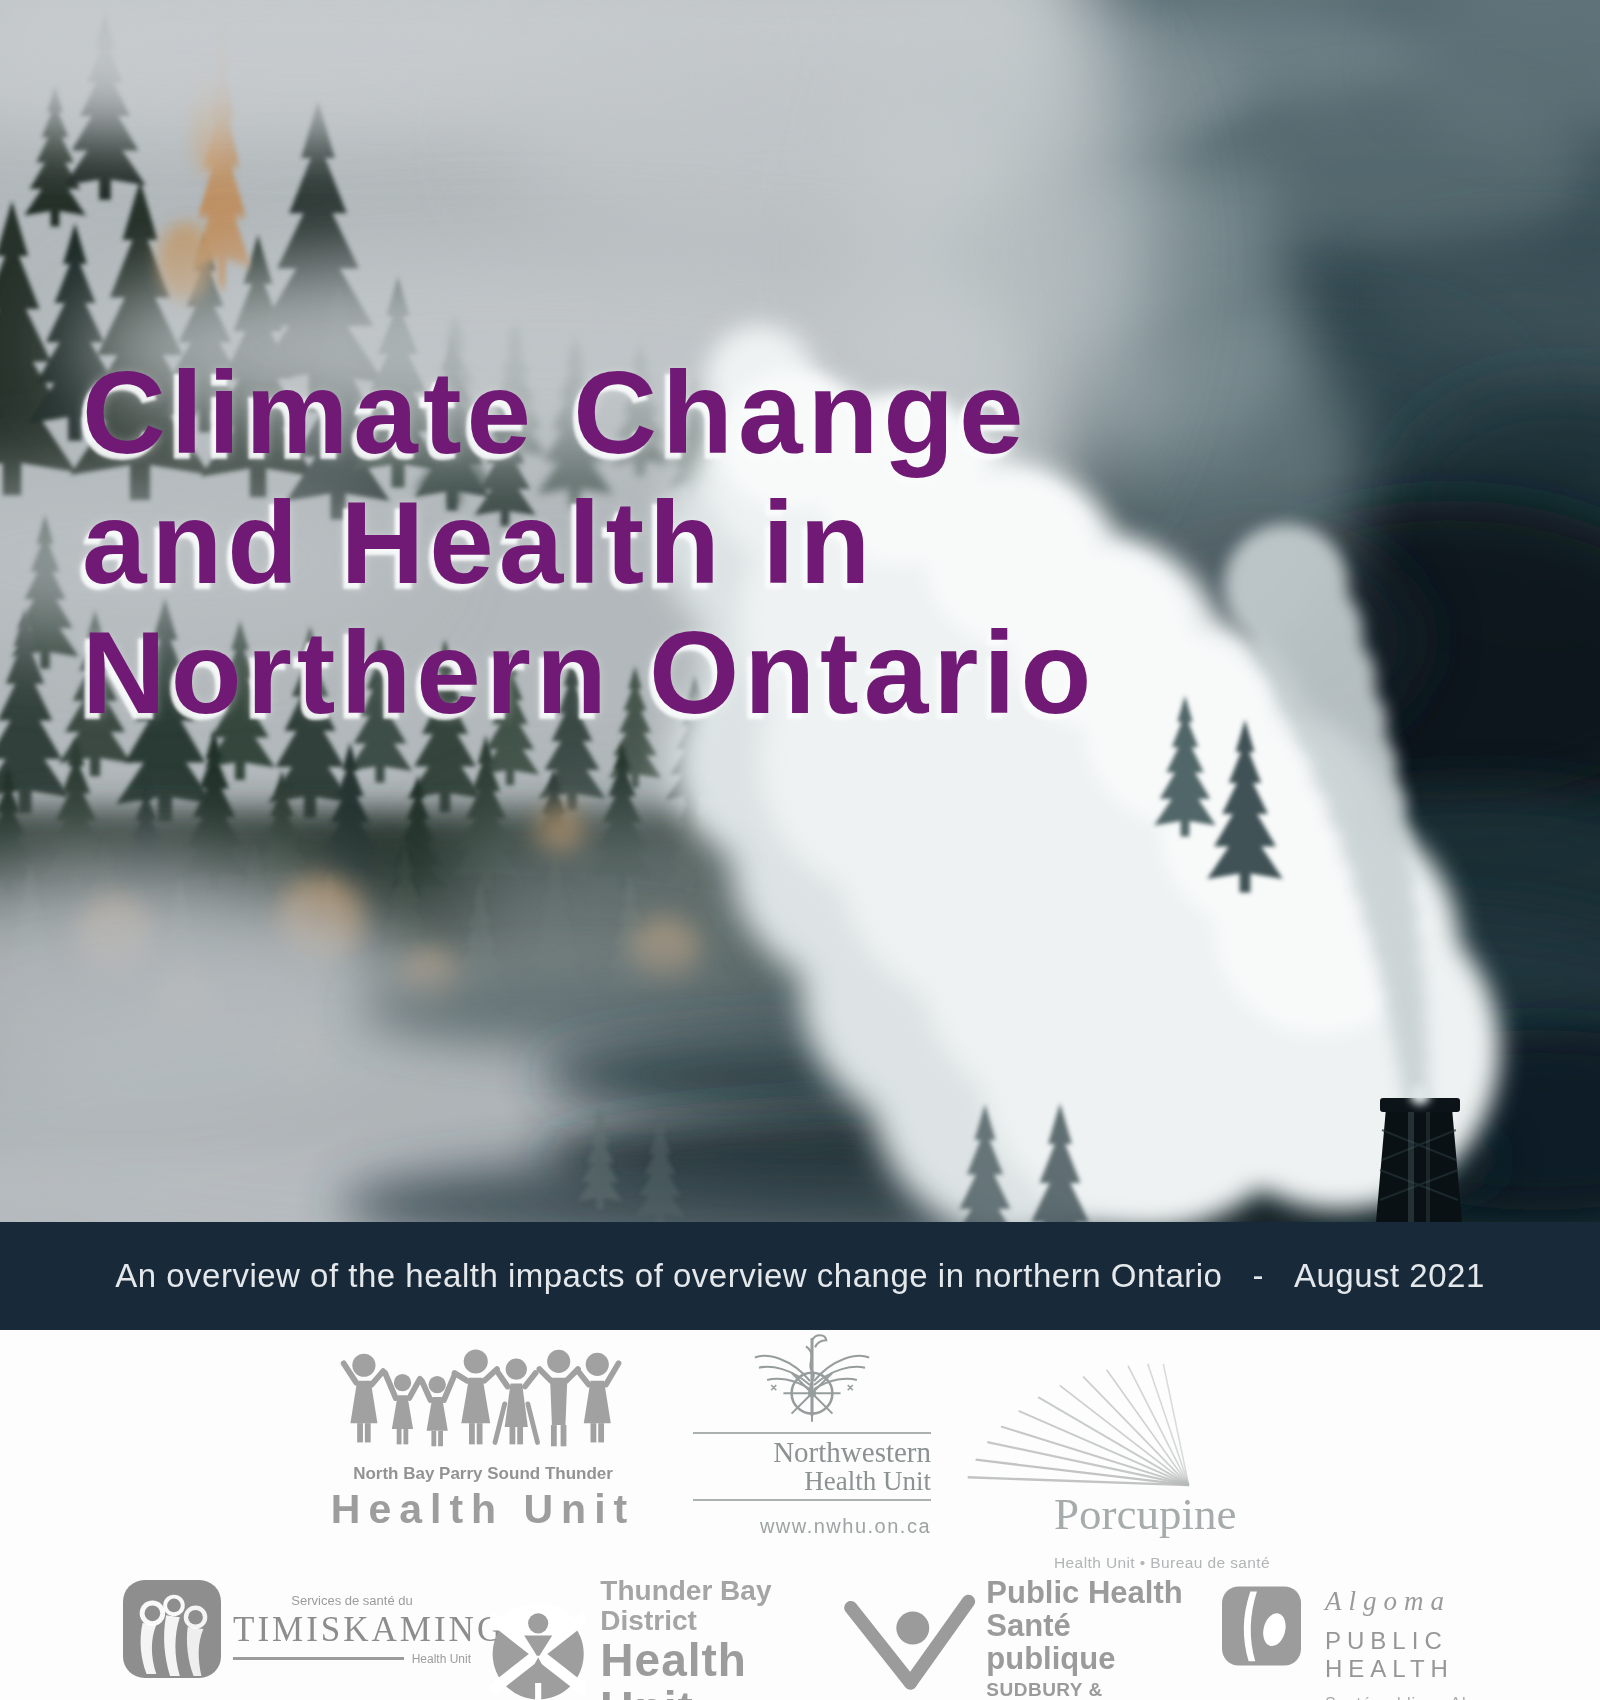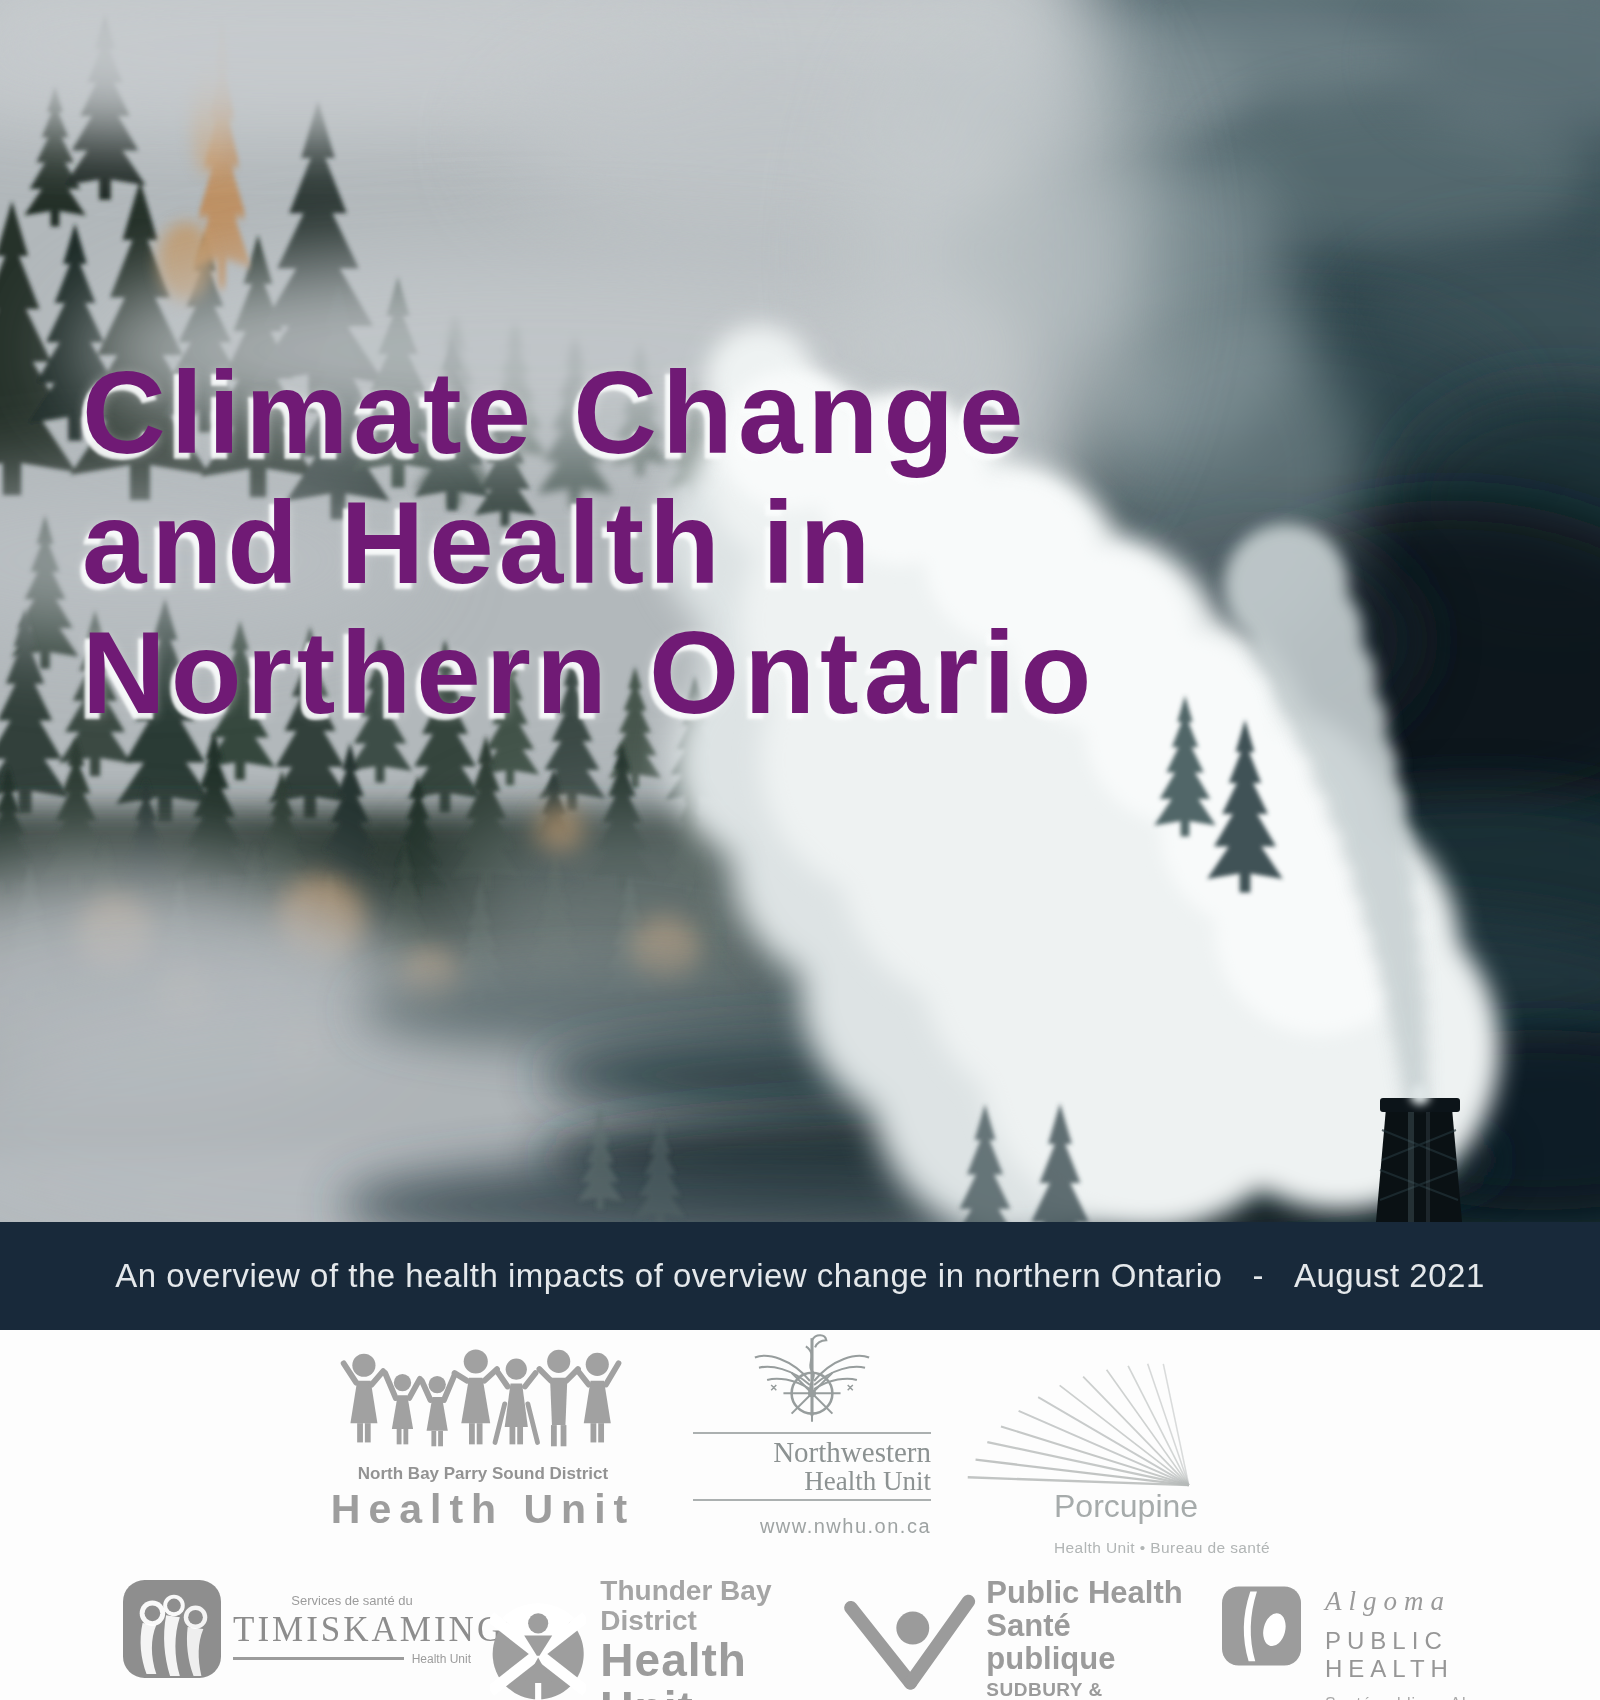--- a/index.html
+++ b/index.html
@@ -30,21 +30,21 @@
 
   
   .nwhu{left:693px;top:0;width:238px;text-align:right;}
   .nwhu .rule{height:2px;background:#abb0b0;}
   .nwhu .t1{font-family:"Liberation Serif",serif;font-size:29px;color:#8c9292;line-height:30px;margin-top:3px;}
   .nwhu .t2{font-family:"Liberation Serif",serif;font-size:27px;color:#8c9292;line-height:28px;margin-bottom:4px;}
   .nwhu .url{font-size:20px;color:#9ea3a3;letter-spacing:1.5px;margin-top:14px;}
 
   
   .porc{left:958px;top:28px;width:350px;}
-  .porc .name{font-family:Liberation Sans, sans-serif;font-size:32px;color:#a6abab;padding-left:96px;margin-top:-6px;}
+  .porc .name{font-family:Liberation Serif, serif;font-size:45px;color:#a6abab;padding-left:96px;margin-top:-6px;}
   .porc .sub{font-size:15.5px;color:#b1b5b5;padding-left:96px;margin-top:14px;letter-spacing:.4px;}
 
   
   .timi{left:123px;top:250px;width:350px;display:flex;align-items:center;}
   .timi .txt{margin-left:12px;width:238px;}
   .timi .pre{display:flex;align-items:center;font-size:13px;color:#9c9c9c;white-space:nowrap;flex-direction:column;}
   .timi .pre .ln{flex:1;height:3px;background:#9c9c9c;margin-left:8px;}
   .timi .name{font-family:"Liberation Serif",serif;font-size:35px;letter-spacing:3px;color:#8d8d8d;margin:2px 0;}
   .timi .post{display:flex;align-items:center;font-size:12px;color:#9c9c9c;white-space:nowrap;}
   .timi .post .ln{flex:1;height:3px;background:#9c9c9c;margin-right:8px;}
@@ -382,21 +382,21 @@
           <path d="M173,42 L162,26"></path>
             <path d="M191,42 L202,28"></path>
           <path d="M218,36 L206,24"></path>
             <path d="M234,36 L246,24"></path>
           <path d="M257,40 L246,26"></path>
             <path d="M275,40 L288,18"></path>
           <path d="M170,60 L160,100" stroke-width="5"></path>
             <path d="M194,60 L204,100" stroke-width="5"></path>
         </g>
       </svg>
-      <div class="l1">North Bay Parry Sound District</div>
+      <div class="l1">North Bay Parry Sound Thunder</div>
       <div class="l2">Health Unit</div>
     </div>
 
     <div class="logo nwhu">
       <svg width="130" height="102" viewBox="0 0 120 100" style="margin:0 auto;display:block;">
         <g stroke="#979d9d" stroke-width="2" fill="none">
           <path d="M58,50 C40,28 16,22 4,27"></path>
             <path d="M58,54 C40,38 20,34 8,37"></path>
             <path d="M58,58 C42,48 26,46 16,49"></path>
           <path d="M62,50 C80,28 104,22 116,27"></path>

